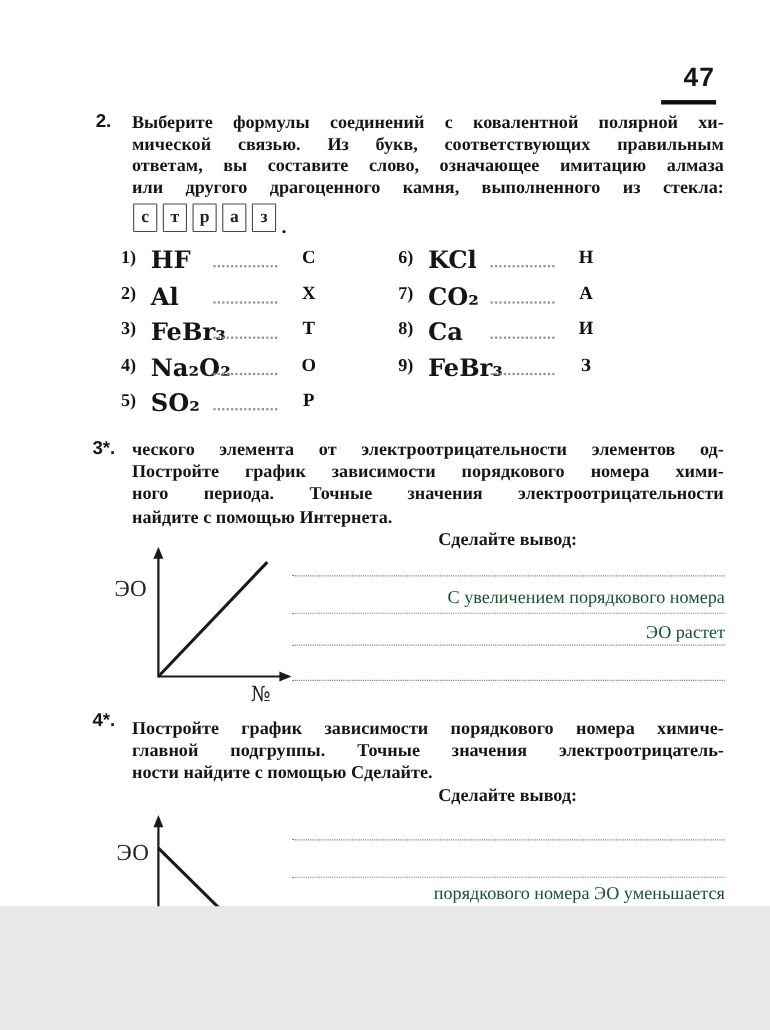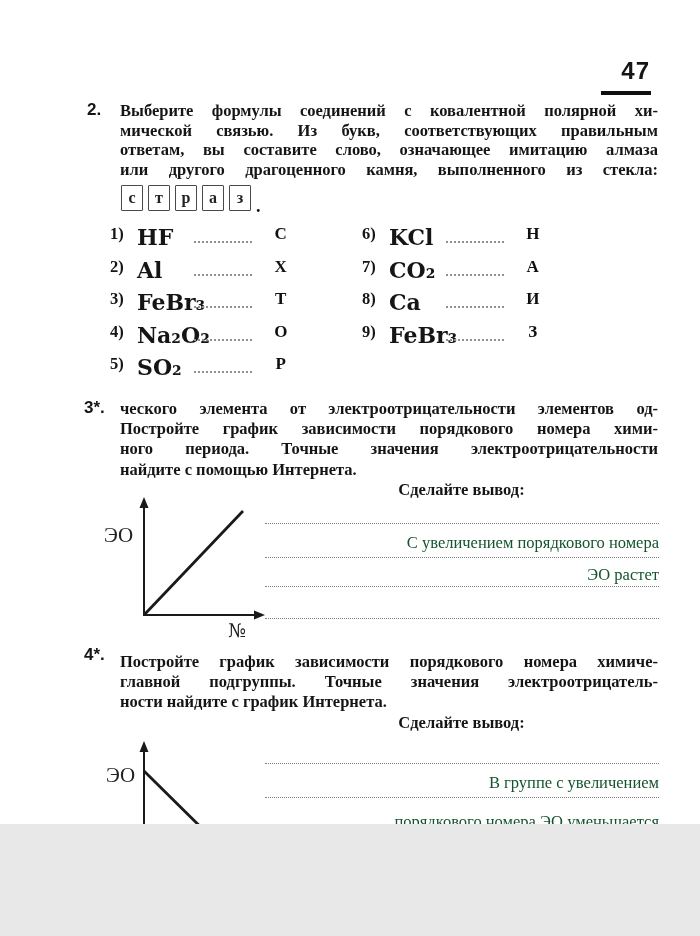--- a/index.html
+++ b/index.html
@@ -177,21 +177,21 @@
     <div class="rule" style="top:92px;"></div>
     <div class="rule" style="top:124px;"></div>
     <div class="hand" style="top:39px;">С увеличением порядкового номера</div>
     <div class="hand" style="top:71px;">ЭО растет</div>
   </div>
 
   <div class="ex-num" style="left:84px;top:645px;">4*.</div>
   <div class="ex-text" style="top:636px;margin-top:16px;">
     <div class="jline">Постройте график зависимости порядкового номера химиче-</div>
     <div class="jline">главной подгруппы. Точные значения электроотрицатель-</div>
-    <div class="lline">ности найдите с график Интернета.</div>
+    <div class="lline">ности найдите с помощью Сделайте.</div>
     <div class="conclusion">Сделайте вывод:</div>
   </div>
 
   <div class="graph" style="top:740px;">
     <svg width="200" height="150" viewBox="0 0 200 150">
       <g stroke="#1a1a1a" stroke-width="2" fill="none">
         <line x1="68" y1="9" x2="68" y2="116"></line>
         <line x1="68" y1="115" x2="180" y2="115"></line>
         <line x1="68" y1="31" x2="153" y2="115" stroke-width="2.8"></line>
       </g>
@@ -200,17 +200,16 @@
       <text x="30" y="42" font-size="21" font-family="Liberation Serif, DejaVu Serif, serif" fill="#222">ЭО</text>
       <text x="152" y="138" font-size="19" font-family="DejaVu Serif, serif" fill="#222">№</text>
     </svg>
   </div>
 
   <div class="rules" style="top:740px;height:125px;">
     <div class="rule" style="top:23px;"></div>
     <div class="rule" style="top:57px;"></div>
     <div class="rule" style="top:88px;"></div>
     <div class="rule" style="top:118px;"></div>
-    <div class="hand" style="top:33px;">В группе с увеличением</div>
-    <div class="hand" style="top:72px;">порядкового номера ЭО уменьшается</div>
+    <div class="hand" style="top:62px;">порядкового номера ЭО уменьшается</div>
   </div>
 
 </div>
 
 </body></html>

